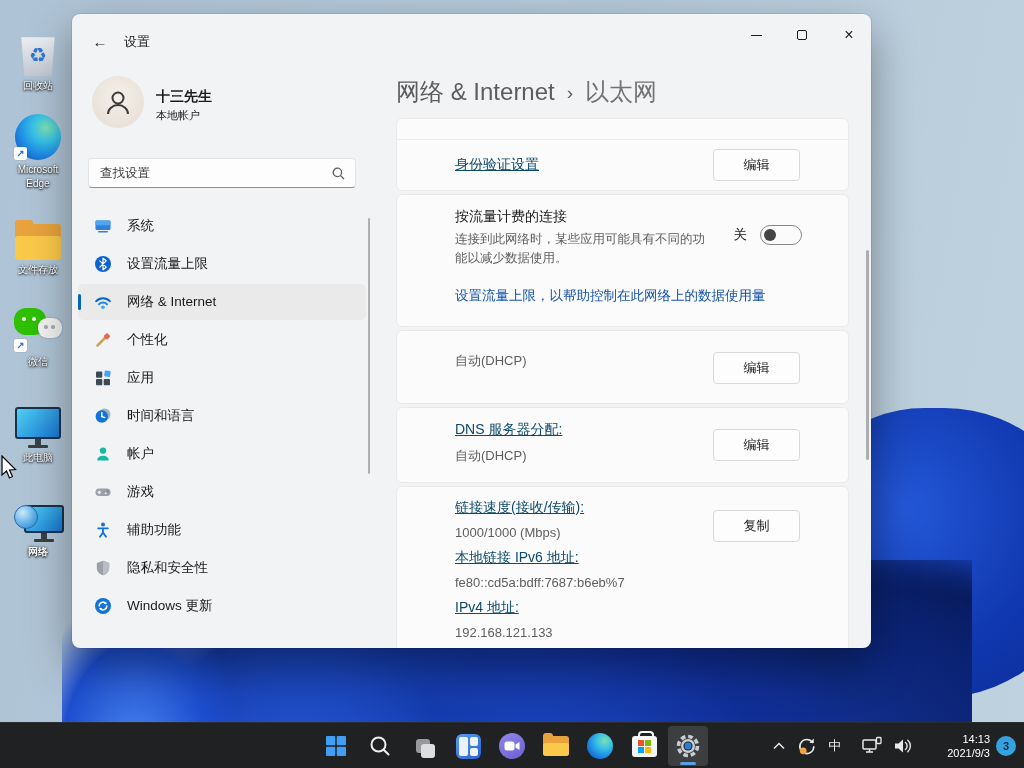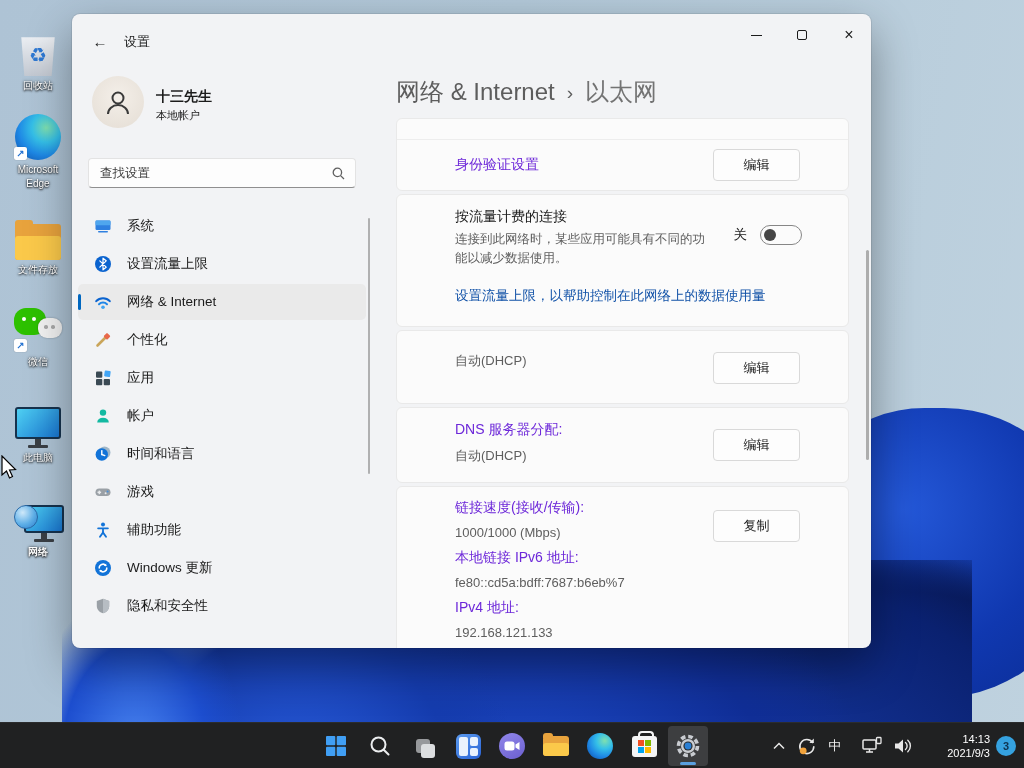--- a/index.html
+++ b/index.html
@@ -87,21 +87,21 @@
   .nav-icon { width:18px; height:18px; flex:0 0 18px; }
   .side-scroll { left:296px; top:204px; width:2px; height:256px; background:#9a9a9a; border-radius:1px; opacity:.75; }
 
   .bc { left:324px; top:62px; display:flex; align-items:baseline; gap:12px; }
   .bc-root { font-size:24px; color:#5d5d5d; }
   .bc-sep  { font-size:19px; color:#5d5d5d; position:relative; top:-1px; }
   .bc-cur  { font-size:24px; color:#737373; }
 
   .cards { left:324px; top:104px; width:453px; display:flex; flex-direction:column; gap:3px; }
   .card { background:#fbfbfb; border:1px solid #e9e9e9; border-radius:6px; position:relative; }
-  .row-label { font-size:14px; color:#6d28d9; }
+  .row-label { font-size:14px; color:#0c4a6e;text-decoration:underline; }
   .row-value { font-size:13px; color:#5e5e5e; }
   .btn { position:absolute; right:48px; width:87px; height:32px; background:#fdfdfd;
     border:1px solid #d9d9d9; border-radius:4px; font-size:13px; color:#1b1b1b;
     display:flex; align-items:center; justify-content:center; font-family:inherit; }
   .card-auth { height:73px; }
   .card-auth .strip { height:21px; border-bottom:1px solid #ededed; }
   .card-auth .arow { height:50px; display:flex; align-items:center; padding-left:58px; }
   .card-auth .btn { top:30px; }
   .card-metered { height:133px; padding-left:58px; }
   .met-title { padding-top:13px; font-size:14px; color:#1b1b1b; }
@@ -295,33 +295,33 @@
       <svg class="nav-icon" viewBox="0 0 18 18">
         <rect x="2" y="2.5" width="6.3" height="6.3" rx="1" fill="#3b4a54"></rect>
         <rect x="2" y="10" width="6.3" height="6.3" rx="1" fill="#3b4a54"></rect>
         <rect x="9.7" y="10" width="6.3" height="6.3" rx="1" fill="#3b4a54"></rect>
         <rect x="10.4" y="1.8" width="6" height="6" rx="1" fill="#42a5f5" transform="rotate(8 13.4 4.8)"></rect>
       </svg>
       <span>应用</span>
     </div>
     <div class="nav-item">
       <svg class="nav-icon" viewBox="0 0 18 18">
-        <circle cx="9" cy="5.6" r="3.2" fill="#13b9a2"></circle>
-        <path d="M3.2 15.5 a5.8 4.8 0 0 1 11.6 0 Z" fill="#13b9a2"></path>
-      </svg>
-      <span>帐户</span>
-    </div>
-    <div class="nav-item">
-      <svg class="nav-icon" viewBox="0 0 18 18">
         <circle cx="10.5" cy="7.5" r="6" fill="#9fb6c8"></circle>
         <circle cx="7.8" cy="9.5" r="6.2" fill="#1273d8"></circle>
         <line x1="7.8" y1="9.5" x2="7.8" y2="5.6" stroke="#fff" stroke-width="1.4" stroke-linecap="round"></line>
         <line x1="7.8" y1="9.5" x2="10.8" y2="10.6" stroke="#fff" stroke-width="1.4" stroke-linecap="round"></line>
       </svg>
       <span>时间和语言</span>
+    </div>
+    <div class="nav-item">
+      <svg class="nav-icon" viewBox="0 0 18 18">
+        <circle cx="9" cy="5.6" r="3.2" fill="#13b9a2"></circle>
+        <path d="M3.2 15.5 a5.8 4.8 0 0 1 11.6 0 Z" fill="#13b9a2"></path>
+      </svg>
+      <span>帐户</span>
     </div>
     <div class="nav-item">
       <svg class="nav-icon" viewBox="0 0 18 18">
         <rect x="1.5" y="5.5" width="15" height="7.6" rx="3.8" fill="#9aa0a6"></rect>
         <rect x="4.6" y="7.6" width="1.5" height="3.6" fill="#e8eaed"></rect>
         <rect x="3.5" y="8.6" width="3.6" height="1.5" fill="#e8eaed"></rect>
         <circle cx="11.6" cy="10.3" r="1" fill="#e8eaed"></circle>
         <circle cx="13.6" cy="8.5" r="1" fill="#4a90d9"></circle>
       </svg>
       <span>游戏</span>
@@ -331,34 +331,34 @@
         <circle cx="9" cy="3.6" r="2" fill="#1273d8"></circle>
         <rect x="3.2" y="6.4" width="11.6" height="1.9" rx="0.95" fill="#1273d8"></rect>
         <rect x="8.1" y="7.5" width="1.8" height="4.4" fill="#1273d8"></rect>
         <line x1="9" y1="11.5" x2="6" y2="15.8" stroke="#1273d8" stroke-width="1.9" stroke-linecap="round"></line>
         <line x1="9" y1="11.5" x2="12" y2="15.8" stroke="#1273d8" stroke-width="1.9" stroke-linecap="round"></line>
       </svg>
       <span>辅助功能</span>
     </div>
     <div class="nav-item">
       <svg class="nav-icon" viewBox="0 0 18 18">
+        <path d="M9 1.8 L15.2 4 V8.8 C15.2 12.8 12.7 15.2 9 16.2 C5.3 15.2 2.8 12.8 2.8 8.8 V4 Z" fill="#9aa0a6"></path>
+        <path d="M9 1.8 L15.2 4 V8.8 C15.2 12.8 12.7 15.2 9 16.2 Z" fill="#b7bdc3"></path>
+      </svg>
+      <span>隐私和安全性</span>
+    </div>
+    <div class="nav-item">
+      <svg class="nav-icon" viewBox="0 0 18 18">
         <circle cx="9" cy="9" r="8" fill="#1273d8"></circle>
         <path d="M5.2 9 a3.8 3.8 0 0 1 6.6-2.6" fill="none" stroke="#fff" stroke-width="1.5" stroke-linecap="round"></path>
         <path d="M12.8 9 a3.8 3.8 0 0 1 -6.6 2.6" fill="none" stroke="#fff" stroke-width="1.5" stroke-linecap="round"></path>
         <path d="M12.2 4.6 L12.2 7 L9.8 7 Z" fill="#fff"></path>
         <path d="M5.8 13.4 L5.8 11 L8.2 11 Z" fill="#fff"></path>
       </svg>
       <span>Windows 更新</span>
-    </div>
-    <div class="nav-item">
-      <svg class="nav-icon" viewBox="0 0 18 18">
-        <path d="M9 1.8 L15.2 4 V8.8 C15.2 12.8 12.7 15.2 9 16.2 C5.3 15.2 2.8 12.8 2.8 8.8 V4 Z" fill="#9aa0a6"></path>
-        <path d="M9 1.8 L15.2 4 V8.8 C15.2 12.8 12.7 15.2 9 16.2 Z" fill="#b7bdc3"></path>
-      </svg>
-      <span>隐私和安全性</span>
     </div>
   </div>
   <div class="abs side-scroll"></div>
 
   <div class="abs bc">
     <span class="bc-root">网络 &amp; Internet</span>
     <span class="bc-sep">›</span>
     <span class="bc-cur">以太网</span>
   </div>
 

